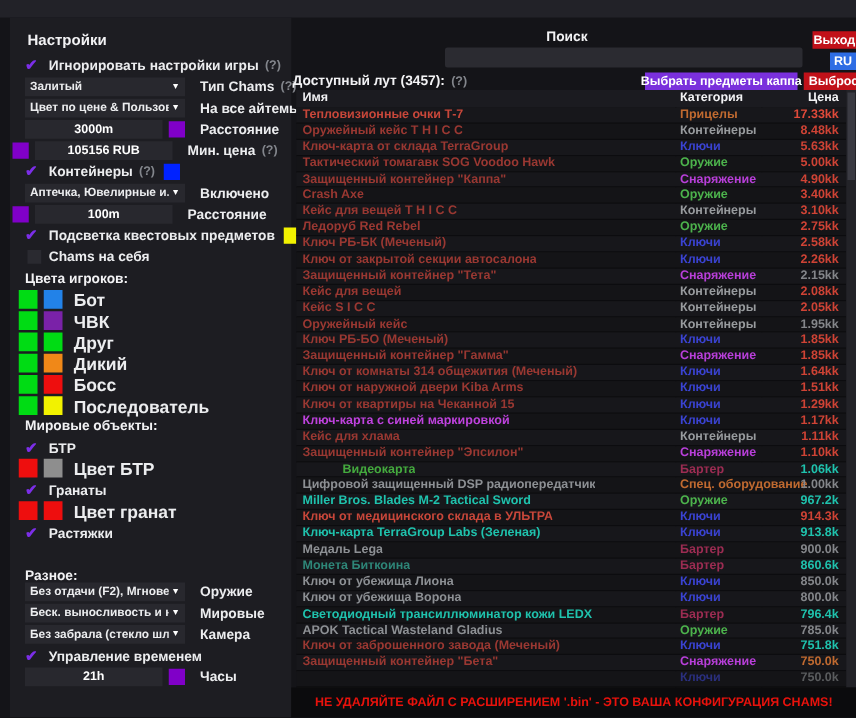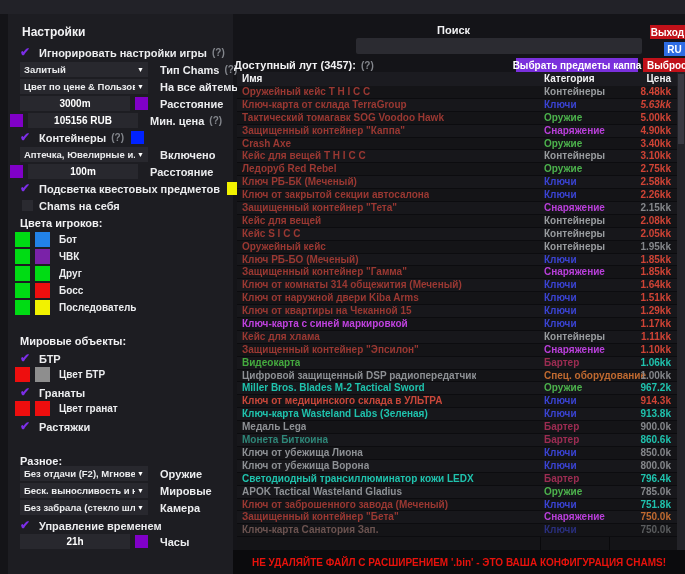--- a/index.html
+++ b/index.html
@@ -18,21 +18,21 @@
 .dd-val{color:#ecedef;font-size:9.5px;font-weight:700;white-space:nowrap;overflow:hidden;flex:1}
 .dd-arrow{color:#fff;font-size:7px;margin-left:2px}
 .inp{height:15px;background:#28282e;color:#fff;font-size:10px;font-weight:700;display:flex;align-items:center;justify-content:center}
 .lbl{color:#ecedef;font-size:11px;font-weight:700;margin-left:12px;white-space:nowrap}
 .swatch{width:13px;height:13px;flex:none}
 .sect{position:absolute;left:12px;color:#f2f2f4;font-size:11px;font-weight:700}
 .pclist{position:absolute;left:7px;display:flex;flex-direction:column;gap:2px}
 .crow2{display:flex;align-items:center;height:15px;gap:5px}
 .crow{position:absolute;left:7px;display:flex;align-items:center;height:15px;gap:5px}
 .crow2 .swatch,.crow .swatch{width:15px;height:15px}
-.lbl2{color:#ecedef;font-size:10px;font-weight:700;margin-left:4px;white-space:nowrap}
+.lbl2{color:#ecedef;font-size:14px;font-weight:700;margin-left:4px;white-space:nowrap}
 .search-label{position:absolute;left:437px;top:24px;color:#f2f2f4;font-size:11px;font-weight:700}
 .search-input{position:absolute;left:356px;top:38px;width:286px;height:16px;background:#2b2b31;border:none;color:#fff;font:700 10px "Liberation Sans",sans-serif;padding:0 5px;border-radius:2px}
 .btn{position:absolute;display:flex;align-items:center;justify-content:center;color:#fff;font-size:10px;font-weight:700;cursor:pointer;white-space:nowrap}
 .btn-exit{left:650px;top:25px;width:35px;height:14px}
 .btn-ru{left:664px;top:42px;width:21px;height:14px}
 .loot-label{position:absolute;left:234px;top:59px;color:#f2f2f4;font-size:11px;font-weight:700;display:flex;align-items:center}
 .btn-kappa{left:516px;top:58px;width:122px;height:15px}
 .btn-discard{left:643px;top:58px;width:55px;height:15px;justify-content:flex-start;padding-left:4px}
 .table{position:absolute;left:237px;top:72px;width:448px;height:478px;background:#141417}
 .thead{position:absolute;left:0;top:0;width:440px;height:14px;background:#1b1b20}
@@ -140,20 +140,25 @@
           <span class="swatch" style="background: rgb(122, 34, 168);"></span>
           <span class="lbl2">ЧВК</span>
         </div>
         <div class="crow2">
           <span class="swatch" style="background: rgb(0, 220, 20);"></span>
           <span class="swatch" style="background: rgb(0, 220, 20);"></span>
           <span class="lbl2">Друг</span>
         </div>
         <div class="crow2">
           <span class="swatch" style="background: rgb(0, 220, 20);"></span>
+          <span class="swatch" style="background: rgb(240, 136, 24);"></span>
+          <span class="lbl2">Дикий</span>
+        </div>
+        <div class="crow2">
+          <span class="swatch" style="background: rgb(0, 220, 20);"></span>
           <span class="swatch" style="background: rgb(238, 14, 14);"></span>
           <span class="lbl2">Босс</span>
         </div>
         <div class="crow2">
           <span class="swatch" style="background: rgb(0, 220, 20);"></span>
           <span class="swatch" style="background: rgb(242, 242, 0);"></span>
           <span class="lbl2">Последователь</span>
         </div>
       </div>
 
@@ -236,29 +241,34 @@
 
   <div class="table">
     <div class="thead">
       <span class="h-name">Имя</span>
       <span class="h-cat">Категория</span>
       <span class="h-price">Цена</span>
     </div>
     <div class="tbody">
       <div class="vline" style="left:303px"></div>
       <div class="vline" style="left:372px"></div>
+    <div class="trow">
+          <span class="cn" style="color: rgb(200, 71, 58);">Тепловизионные очки Т-7</span>
+          <span class="cc" style="color: rgb(192, 106, 48);">Прицелы</span>
+          <span class="cp" style="color: rgb(224, 74, 58);">17.33kk</span>
+        </div>
         <div class="trow alt">
           <span class="cn" style="color: rgb(154, 56, 50);">Оружейный кейс Т Н I С С</span>
           <span class="cc" style="color: rgb(152, 155, 158);">Контейнеры</span>
           <span class="cp" style="color: rgb(207, 67, 53); margin-left: 28px;">8.48kk</span>
         </div>
         <div class="trow">
           <span class="cn" style="color: rgb(154, 56, 50);">Ключ-карта от склада TerraGroup</span>
           <span class="cc" style="color: rgb(58, 67, 210);">Ключи</span>
-          <span class="cp" style="color: rgb(207, 67, 53); font-style: italic;">5.63kk</span>
+          <span class="cp" style="color: rgb(207, 67, 53);">5.63kk</span>
         </div>
         <div class="trow alt">
           <span class="cn" style="color: rgb(154, 56, 50);">Тактический томагавк SOG Voodoo Hawk</span>
           <span class="cc" style="color: rgb(76, 178, 76);">Оружие</span>
           <span class="cp" style="color: rgb(207, 67, 53);">5.00kk</span>
         </div>
         <div class="trow">
           <span class="cn" style="color: rgb(154, 56, 50);">Защищенный контейнер "Каппа"</span>
           <span class="cc" style="color: rgb(184, 63, 217);">Снаряжение</span>
           <span class="cp" style="color: rgb(207, 67, 53);">4.90kk</span>
@@ -342,41 +352,41 @@
           <span class="cn" style="color: rgb(154, 56, 50);">Кейс для хлама</span>
           <span class="cc" style="color: rgb(152, 155, 158);">Контейнеры</span>
           <span class="cp" style="color: rgb(207, 67, 53);">1.11kk</span>
         </div>
         <div class="trow alt">
           <span class="cn" style="color: rgb(154, 56, 50);">Защищенный контейнер "Эпсилон"</span>
           <span class="cc" style="color: rgb(184, 63, 217);">Снаряжение</span>
           <span class="cp" style="color: rgb(207, 67, 53);">1.10kk</span>
         </div>
         <div class="trow">
-          <span class="cn" style="color: rgb(68, 170, 62);">Видеокарта</span>
+          <span class="cn" style="color: rgb(68, 170, 62); margin-left: 32px;">Видеокарта</span>
           <span class="cc" style="color: rgb(156, 44, 82);">Бартер</span>
           <span class="cp" style="color: rgb(31, 194, 173);">1.06kk</span>
         </div>
         <div class="trow alt">
           <span class="cn" style="color: rgb(141, 144, 148);">Цифровой защищенный DSP радиопередатчик</span>
           <span class="cc" style="color: rgb(192, 106, 48);">Спец. оборудование</span>
           <span class="cp" style="color: rgb(132, 134, 138);">1.00kk</span>
         </div>
         <div class="trow">
           <span class="cn" style="color: rgb(31, 194, 173);">Miller Bros. Blades M-2 Tactical Sword</span>
           <span class="cc" style="color: rgb(76, 178, 76);">Оружие</span>
           <span class="cp" style="color: rgb(31, 194, 173);">967.2k</span>
         </div>
         <div class="trow alt">
           <span class="cn" style="color: rgb(200, 71, 58);">Ключ от медицинского склада в УЛЬТРА</span>
           <span class="cc" style="color: rgb(58, 67, 210);">Ключи</span>
           <span class="cp" style="color: rgb(207, 67, 53);">914.3k</span>
         </div>
         <div class="trow">
-          <span class="cn" style="color: rgb(31, 194, 173);">Ключ-карта Wasteland Labs (Зеленая)</span>
+          <span class="cn" style="color: rgb(31, 194, 173);">Ключ-карта TerraGroup Labs (Зеленая)</span>
           <span class="cc" style="color: rgb(58, 67, 210);">Ключи</span>
           <span class="cp" style="color: rgb(31, 194, 173);">913.8k</span>
         </div>
         <div class="trow alt">
           <span class="cn" style="color: rgb(141, 144, 148);">Медаль Lega</span>
           <span class="cc" style="color: rgb(156, 44, 82);">Бартер</span>
           <span class="cp" style="color: rgb(132, 134, 138);">900.0k</span>
         </div>
         <div class="trow">
           <span class="cn" style="color: rgb(46, 134, 120);">Монета Биткоина</span>
@@ -407,21 +417,20 @@
           <span class="cn" style="color: rgb(154, 56, 50);">Ключ от заброшенного завода (Меченый)</span>
           <span class="cc" style="color: rgb(58, 67, 210);">Ключи</span>
           <span class="cp" style="color: rgb(31, 194, 173);">751.8k</span>
         </div>
         <div class="trow">
           <span class="cn" style="color: rgb(154, 56, 50);">Защищенный контейнер "Бета"</span>
           <span class="cc" style="color: rgb(184, 63, 217);">Снаряжение</span>
           <span class="cp" style="color: rgb(192, 106, 48);">750.0k</span>
         </div>
         <div class="trow alt">
-          <span class="cn" style="color: rgb(107, 83, 80);">Ключ-карта Санатория Зап.</span>
           <span class="cc" style="color: rgb(42, 47, 126);">Ключи</span>
           <span class="cp" style="color: rgb(90, 92, 94);">750.0k</span>
         </div>
       </div>
     <div class="scroll">
       <div class="thumb"></div>
     </div>
   </div>
 
   <div class="footer">

